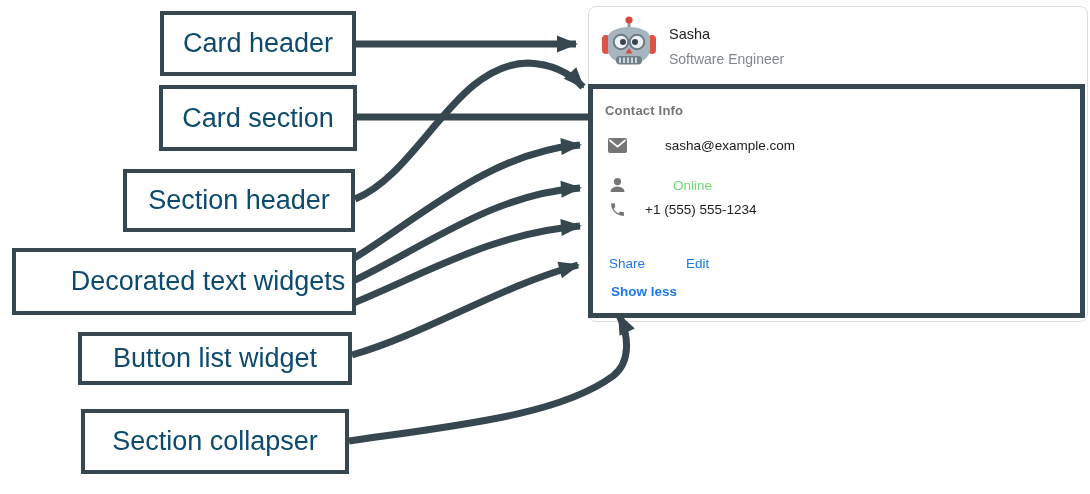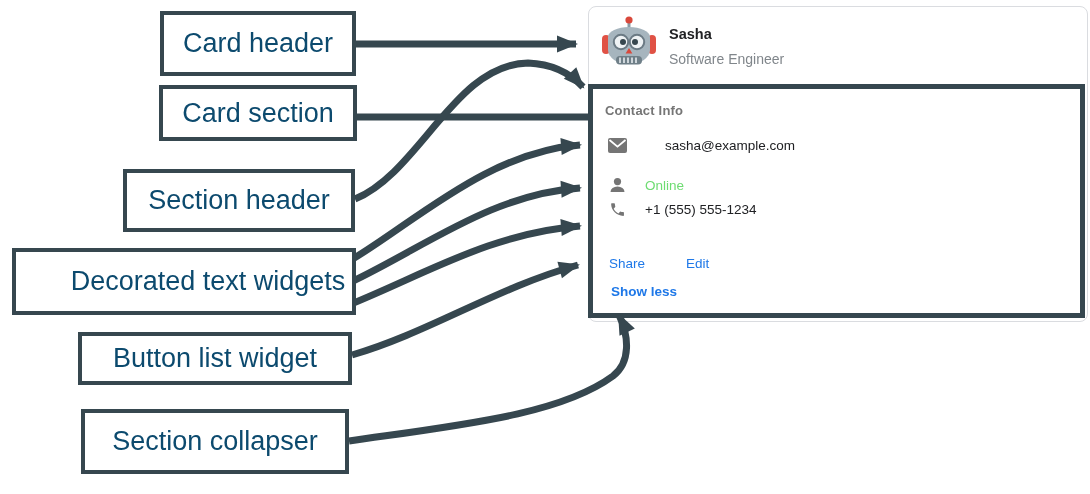--- a/index.html
+++ b/index.html
@@ -7,49 +7,49 @@
     position:relative;width:1090px;height:494px;background:#ffffff;
     font-family:"Liberation Sans",sans-serif;overflow:hidden;
   }
   
   .card{
     position:absolute;left:588px;top:6px;width:500px;height:316px;
     background:#ffffff;border:1px solid #dadce0;border-radius:8px;
     box-sizing:border-box;z-index:1;
   }
   .avatar{position:absolute;left:12px;top:6px;width:56px;height:56px;}
-  .card-name{position:absolute;left:80px;top:19px;font-size:14.5px;font-weight:700;color:#202124;}
+  .card-name{position:absolute;left:80px;top:19px;font-size:14.5px;font-weight:400;color:#202124;}
   .card-subtitle{position:absolute;left:80px;top:44px;font-size:14px;color:#80868b;}
   .section-title{position:absolute;left:16px;top:96px;font-size:13px;font-weight:700;color:#757575;letter-spacing:.2px;}
   .row{position:absolute;left:19px;height:20px;display:flex;align-items:center;}
   .row .ric{width:19px;height:19px;flex:0 0 19px;display:flex;align-items:center;justify-content:center;}
   .row .rtxt{margin-left:18px;font-size:13.5px;color:#202124;}
   .row-email{top:128px;gap:20px;}
-  .row-online{top:168px;}
+  .row-online{top:168px;gap:28px;}
   .row-phone{top:192px;}
   .rtxt.green{color:#6edc72;}
   .btn-row{position:absolute;left:20px;top:249px;display:flex;gap:41px;}
   .link-btn{
     background:none;border:none;padding:0;cursor:pointer;
     font-family:"Liberation Sans",sans-serif;font-size:13.5px;font-weight:400;color:#1e78e8;
   }
   .collapser{position:absolute;left:22px;top:277px;font-weight:700;}
   
   .section-outline{
     position:absolute;left:588px;top:84px;width:497px;height:234px;
     border:5px solid #36474f;box-sizing:border-box;z-index:2;background:transparent;
   }
   
   .label-box{
     position:absolute;background:#ffffff;border:4px solid #36474f;box-sizing:border-box;
     display:flex;align-items:center;justify-content:center;
     color:#0c4a6e;font-size:27px;z-index:4;white-space:nowrap;
   }
   .lb1{left:160px;top:11px;width:196px;height:65px;}
-  .lb2{left:159px;top:85px;width:198px;height:56px;}
+  .lb2{left:159px;top:85px;width:198px;height:66px;}
   .lb3{left:123px;top:169px;width:232px;height:63px;}
   .lb4{left:12px;top:248px;width:344px;height:67px;padding-left:48px;}
   .lb5{left:78px;top:332px;width:274px;height:53px;}
   .lb6{left:81px;top:409px;width:268px;height:65px;}
   
   .overlay{position:absolute;left:0;top:0;width:1090px;height:494px;z-index:3;pointer-events:none;}
 </style>
 </head>
 <body>
 

